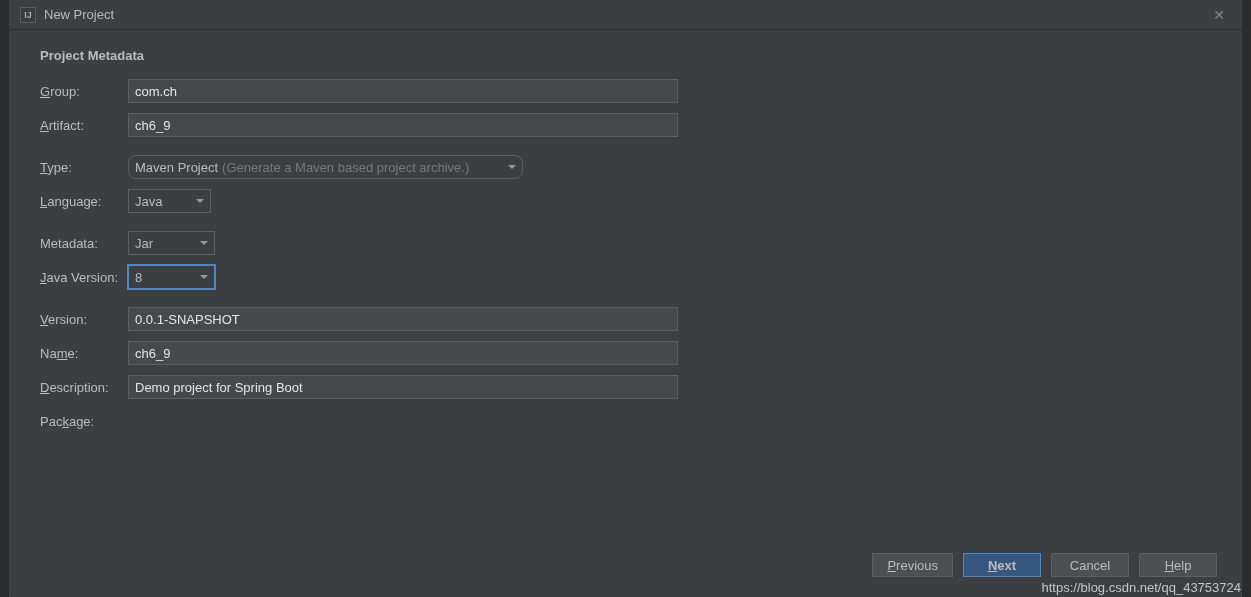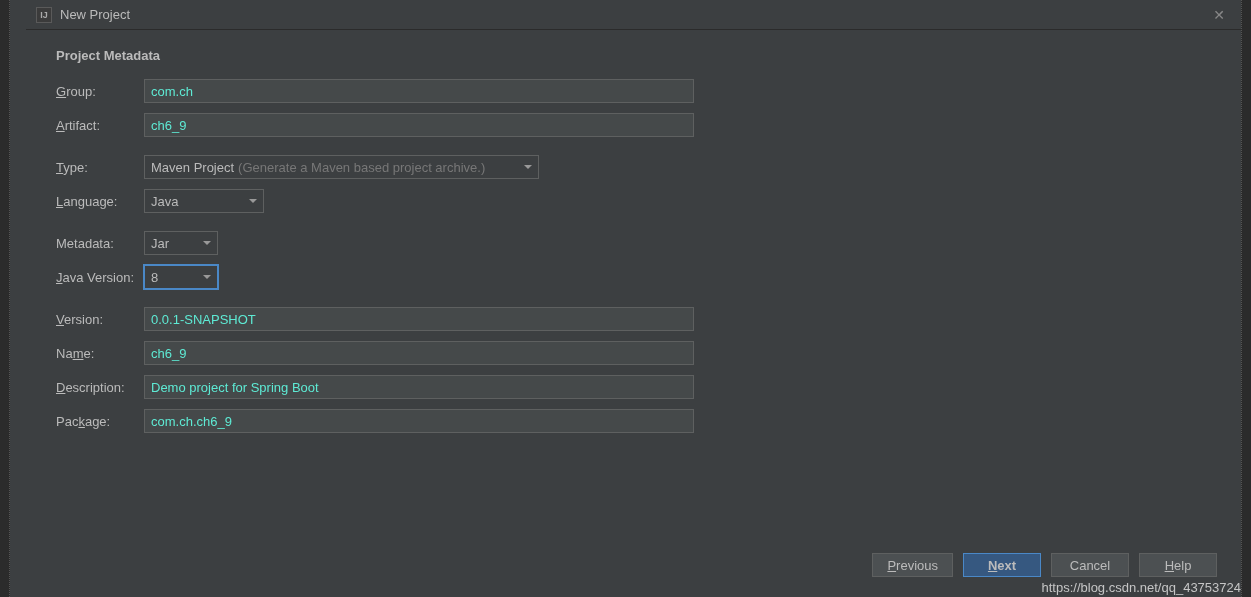--- a/index.html
+++ b/index.html
@@ -76,44 +76,45 @@
       flex-shrink: 0;
     }
     .underline {
       text-decoration: underline;
     }
     .text-input {
       width: 550px;
       height: 24px;
       background: #45494a;
       border: 1px solid #5e6060;
-      color: #5eead4;
+      color: #e5e5e5;
       padding: 0 6px;
       font-family: inherit;
       font-size: 13px;
     }
     .dropdown {
       height: 24px;
       background: #3c3f41;
       border: 1px solid #5e6060;
       color: #bbbbbb;
       padding: 0 20px 0 6px;
       display: flex;
       align-items: center;
       position: relative;
       cursor: pointer;
     }
     .dropdown.wide {
       width: 395px;
+      border-radius: 8px;
     }
     .dropdown.narrow {
-      width: 120px;
+      width: 83px;
     }
     .dropdown.narrow2 {
-      width: 74px;
+      width: 87px;
     }
     .dropdown.focused {
       border: 1px solid #4a88c7;
       box-shadow: 0 0 0 1px #4a88c7;
     }
     .dropdown .hint {
       color: #777;
       margin-left: 4px;
     }
     .dropdown::after {
@@ -180,21 +181,20 @@
       background: #2b2b2b;
       border-left: 1px dotted #555;
     }
     .dialog {
       position: absolute;
       left: 10px;
       right: 10px;
       top: 0;
       bottom: 8px;
       background: #3c3f41;
-      padding-left: 16px;
     }
   </style>
 </head>
 <body>
 
 <div class="left-edge"></div>
 <div class="right-edge"></div>
 
 <div class="dialog">
   <div class="titlebar">
@@ -255,21 +255,20 @@
       <input class="text-input" value="ch6_9" style="">
     </div>
 
     <div class="form-row">
       <div class="label"><span class="underline">D</span>escription:</div>
       <input class="text-input" value="Demo project for Spring Boot" style="">
     </div>
 
     <div class="form-row">
       <div class="label">Pac<span class="underline">k</span>age:</div>
-      <input class="text-input" value="com.ch.ch6_9" style="">
     </div>
   </div>
 
   <div class="button-bar">
     <button class="btn">
         <span class="underline">P</span>
         <span>revious</span>
       </button>
     <button class="btn primary">
         <span class="underline">N</span>

